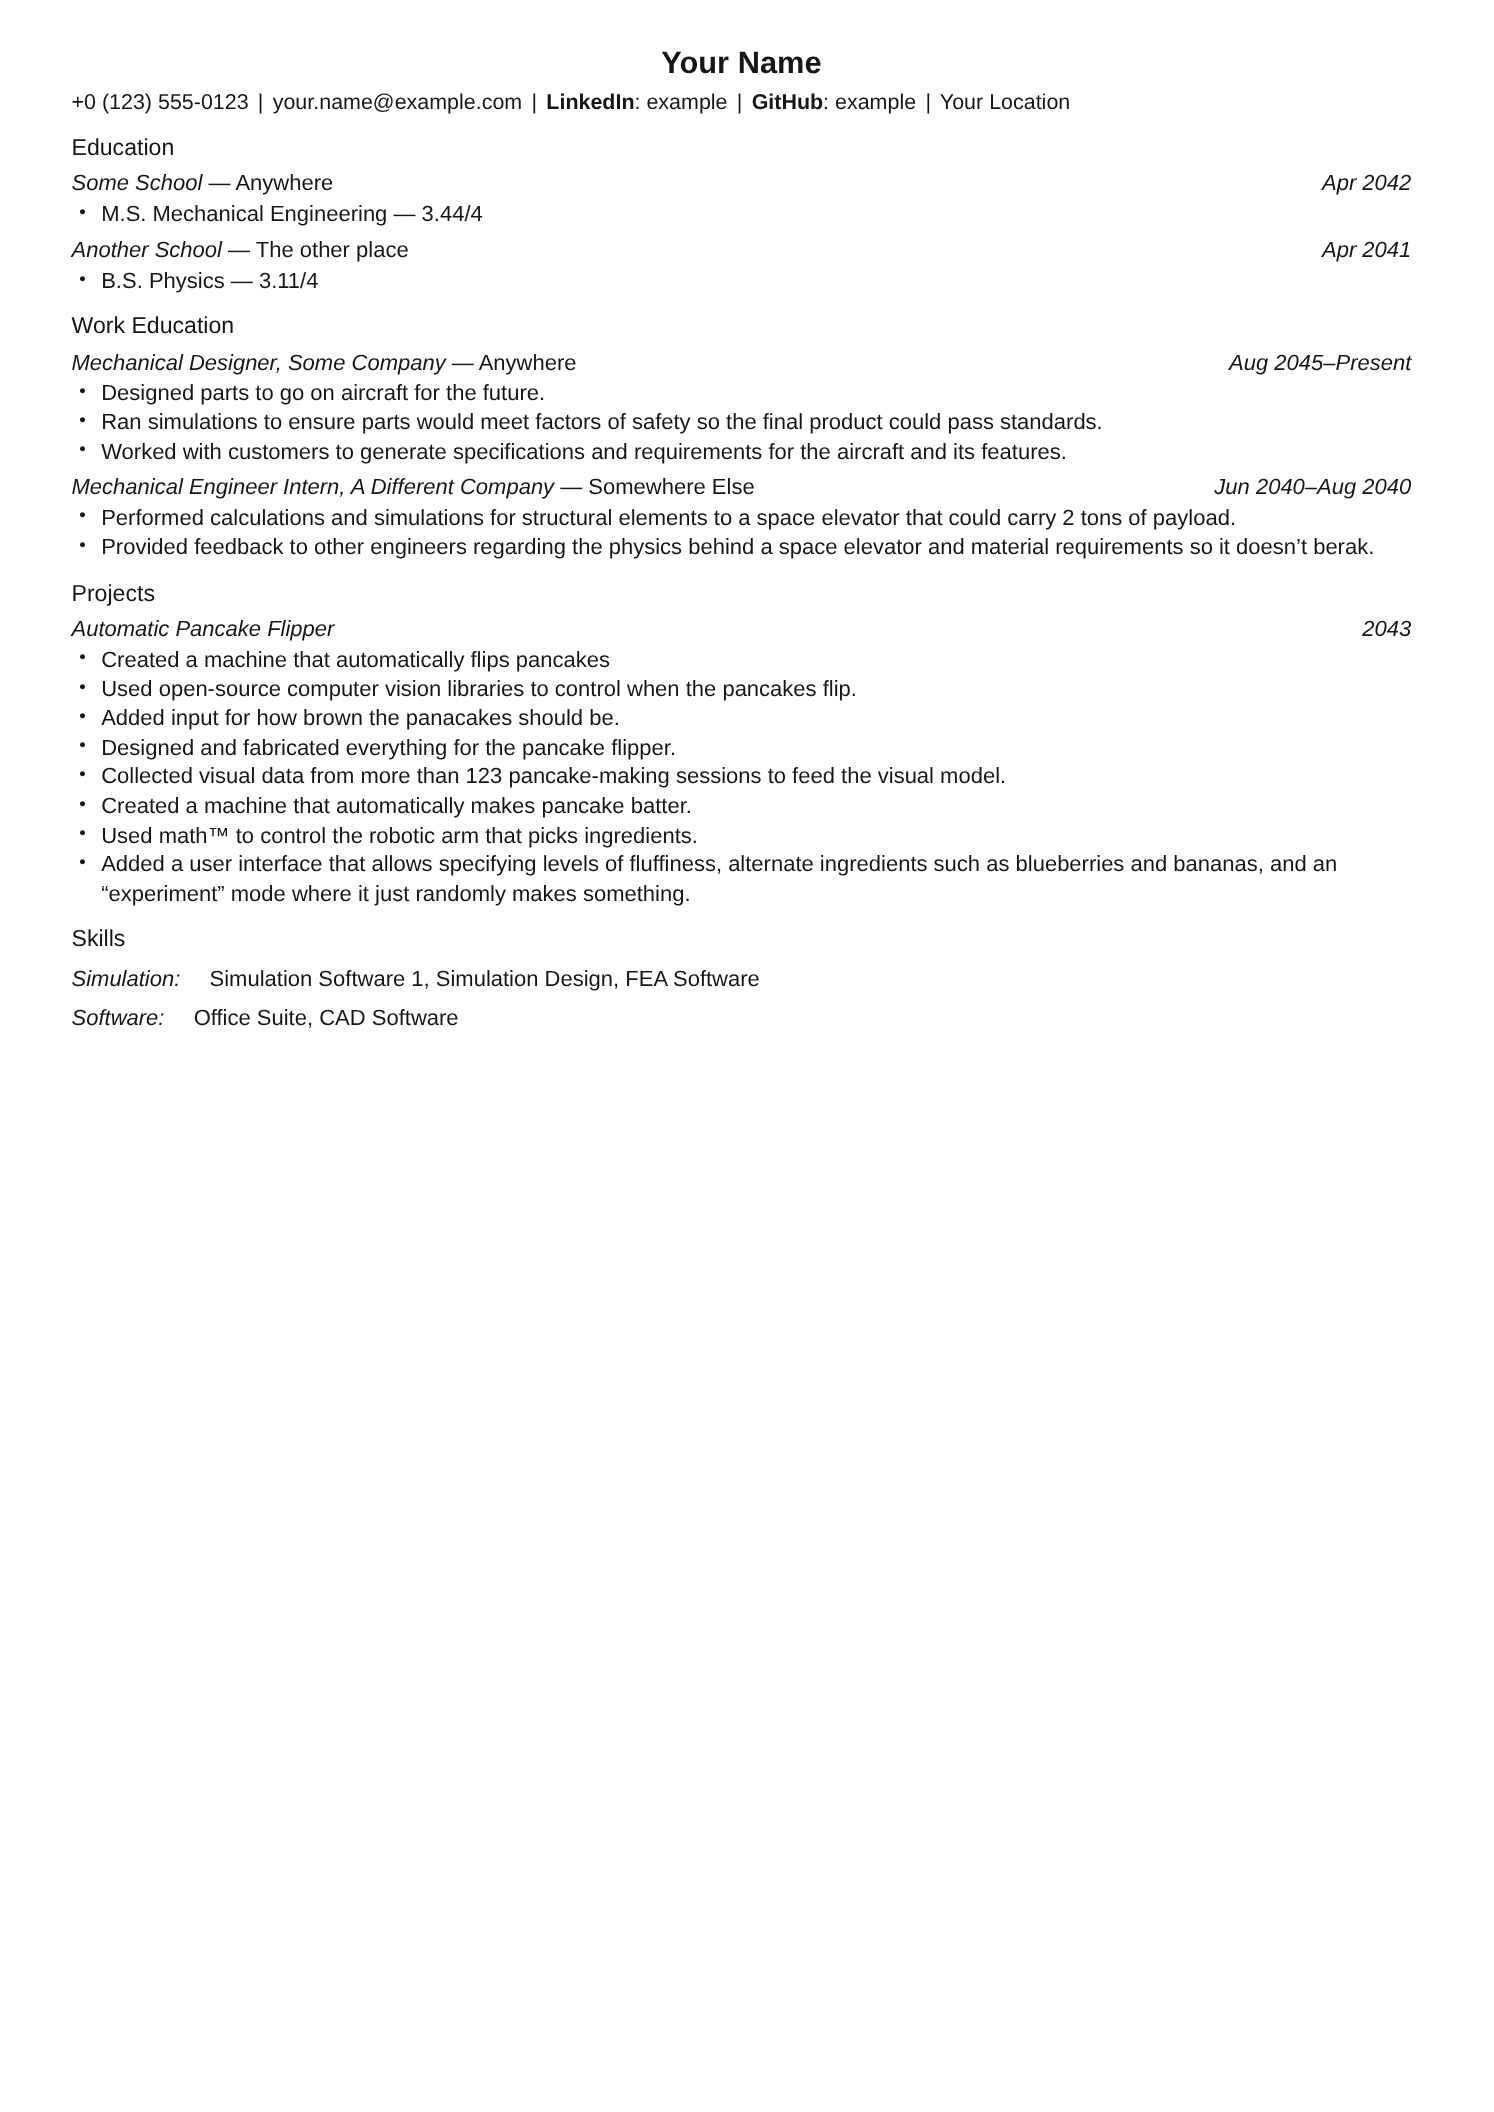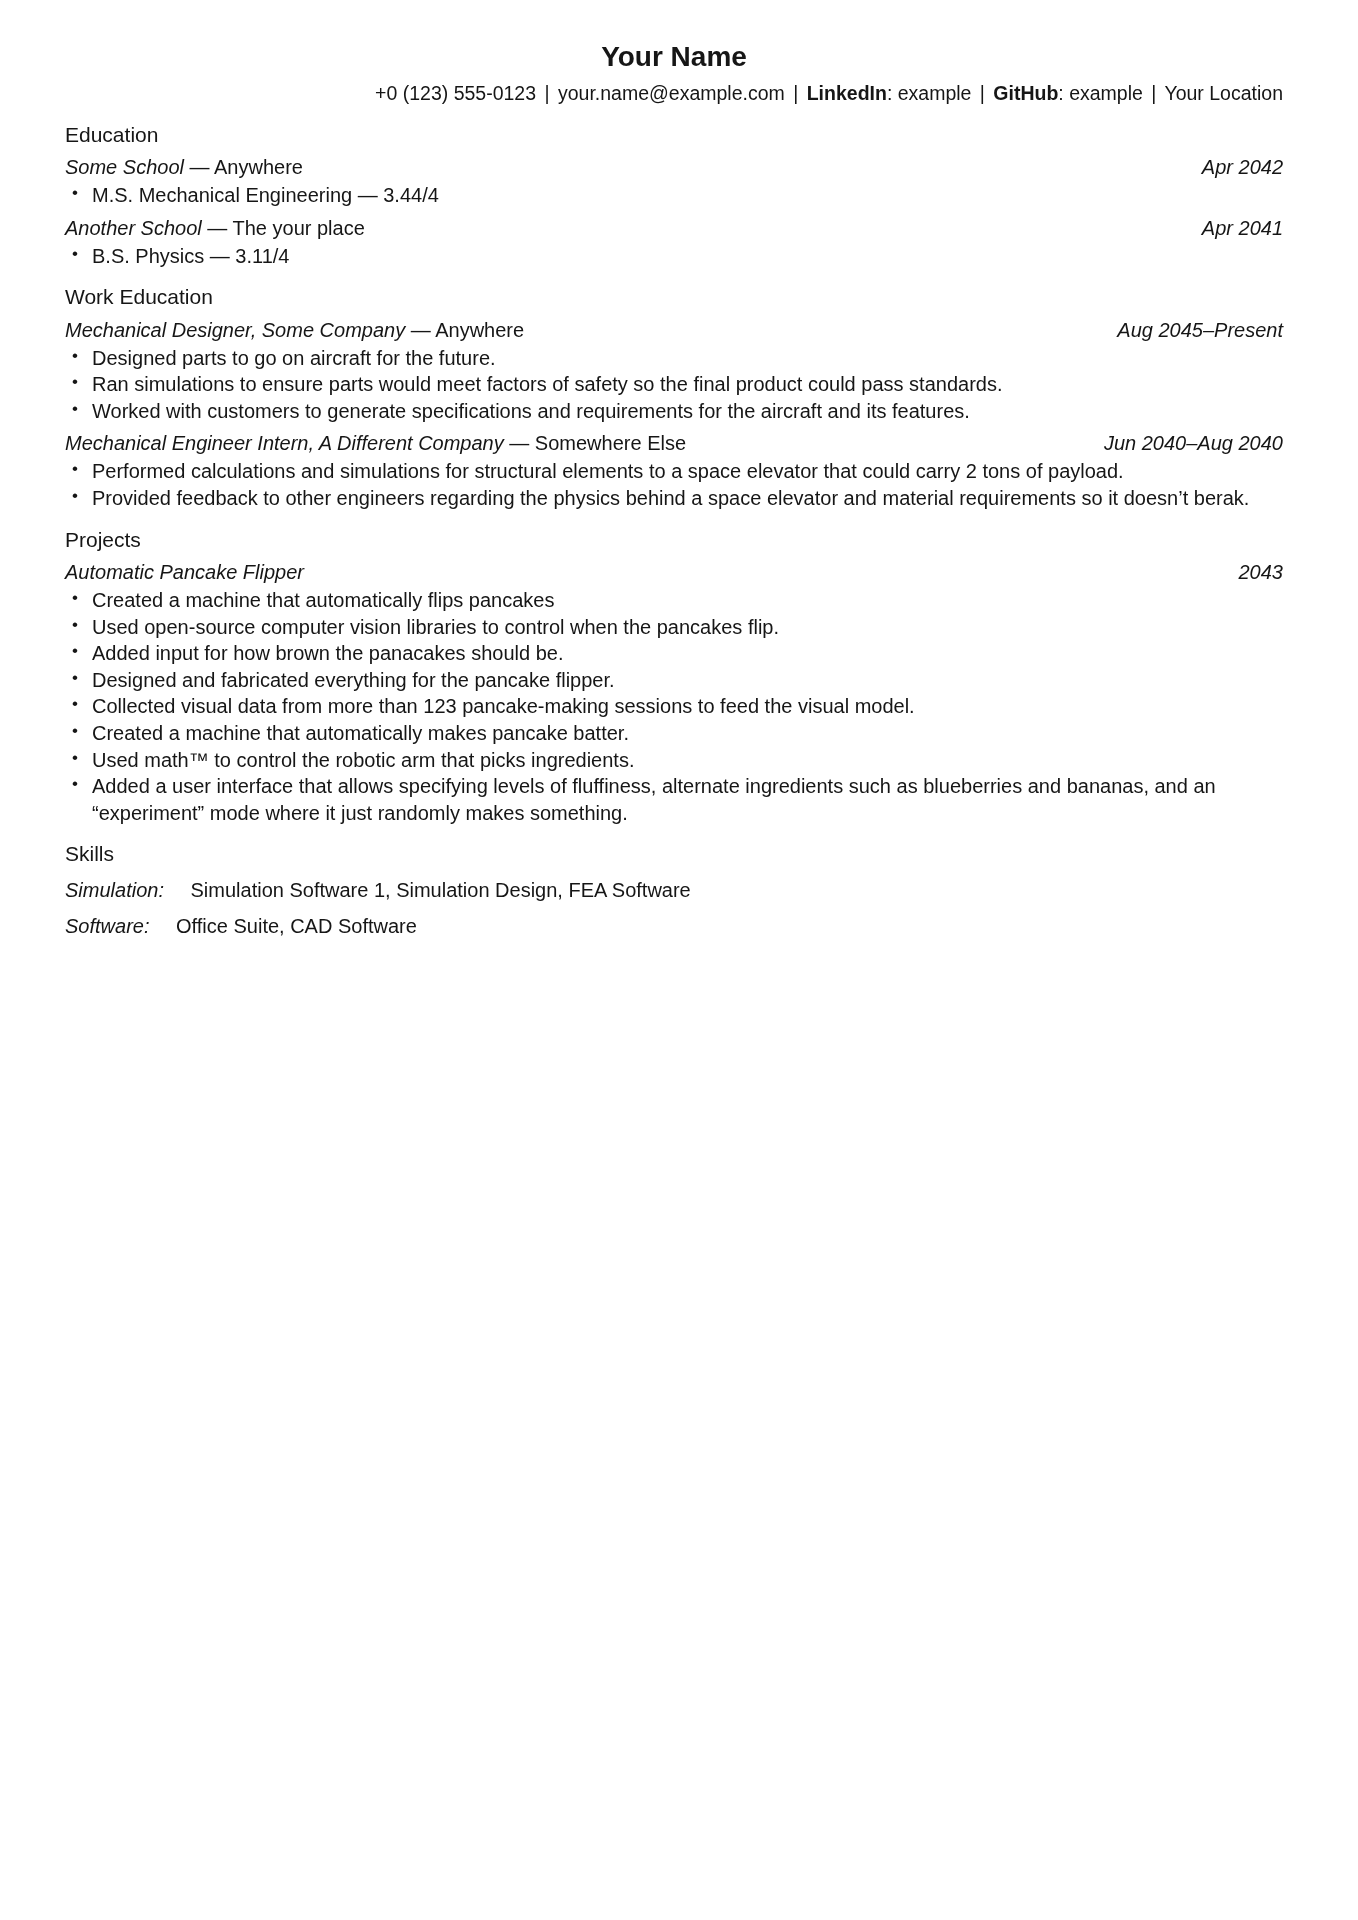--- a/index.html
+++ b/index.html
@@ -22,21 +22,21 @@
     background: #ffffff;
   }
   .name {
     text-align: center;
     font-size: 28px;
     font-weight: 700;
     line-height: 1.2;
     margin: 0;
   }
   .contact {
-    text-align: right;
+    text-align: left;
     font-size: 19.5px;
     line-height: 1.4;
     margin-top: 6px;
     white-space: nowrap;
   }
   .contact .sep { margin: 0 3px; }
   .contact b { font-weight: 700; }
   h2.section-title {
     font-size: 21px;
     font-weight: 400;
@@ -115,21 +115,21 @@
       <ul class="bullets">
         <li>
             <span class="bullet-glyph">•</span>
             <span class="bullet-text">M.S. Mechanical Engineering — 3.44/4</span>
           </li>
       </ul>
     </div>
 
     <div class="entry">
       <div class="entry-head">
-        <div class="entry-left"><span class="entry-title">Another School</span><span class="entry-rest"> — The your place</span></div>
+        <div class="entry-left"><span class="entry-title">Another School</span><span class="entry-rest"> — The other place</span></div>
         <span class="entry-date">Apr 2041</span>
       </div>
       <ul class="bullets">
         <li>
             <span class="bullet-glyph">•</span>
             <span class="bullet-text">B.S. Physics — 3.11/4</span>
           </li>
       </ul>
     </div>
   </section>

